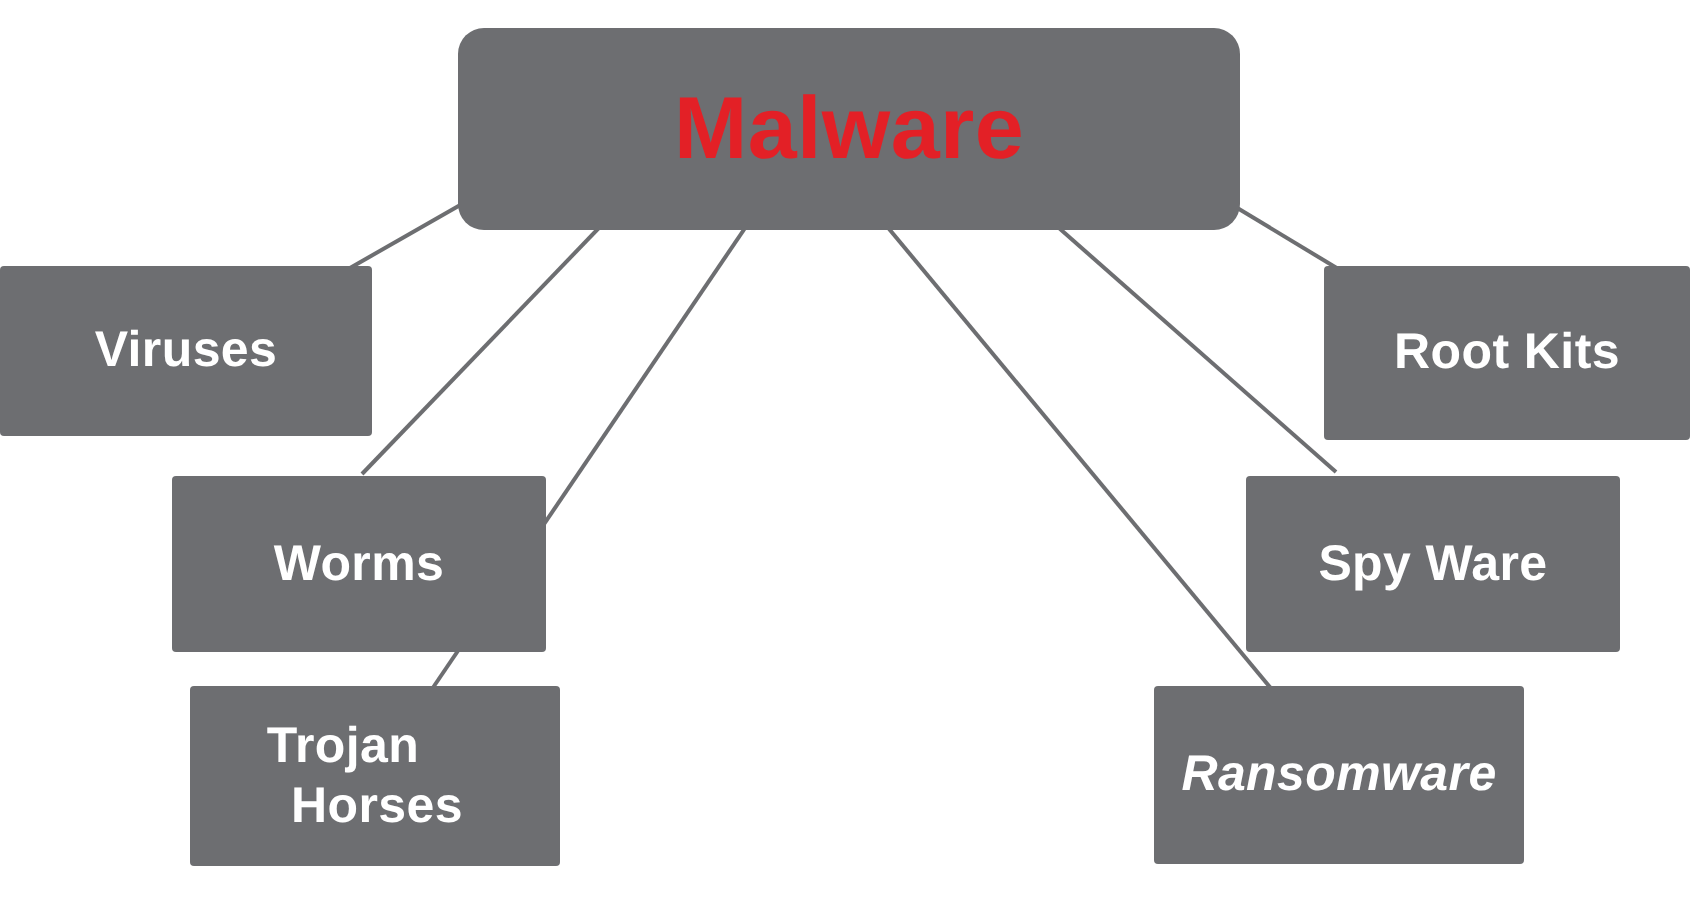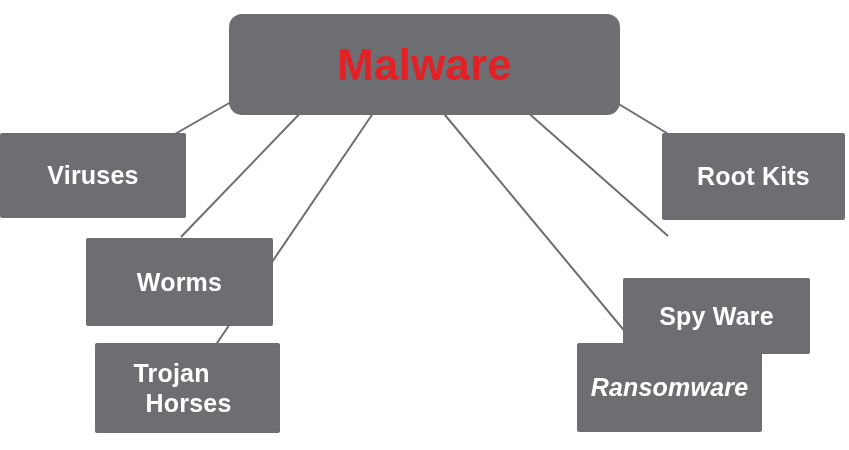--- a/index.html
+++ b/index.html
@@ -47,21 +47,21 @@
   .node-root{
     left:229px;top:14px;width:391px;height:101px;
     border-radius:13px;
     color:var(--title-text);
     font-size:44px;
   }
   .node-viruses    {left:0px;   top:133px; width:186px; height:85px;}
   .node-worms      {left:42px;  top:238px; width:187px; height:88px;margin-left:44px;}
   .node-trojan     {left:95px;  top:343px; width:185px; height:90px; line-height:30px;}
   .node-rootkits   {left:662px; top:133px; width:183px; height:87px;}
-  .node-spyware    {left:623px; top:238px; width:187px; height:76px;margin-top:40px;}
+  .node-spyware    {left:623px; top:238px; width:187px; height:88px;}
   .node-ransomware {left:577px; top:343px; width:185px; height:89px;font-style:italic;}
   .trojan-line1{transform:translateX(-16px);}
   .trojan-line2{transform:translateX(1px);}
 </style>
 </head>
 <body>
 
 <div class="stage">
 
   <svg class="edges" viewBox="0 0 849 450" xmlns="http://www.w3.org/2000/svg">

